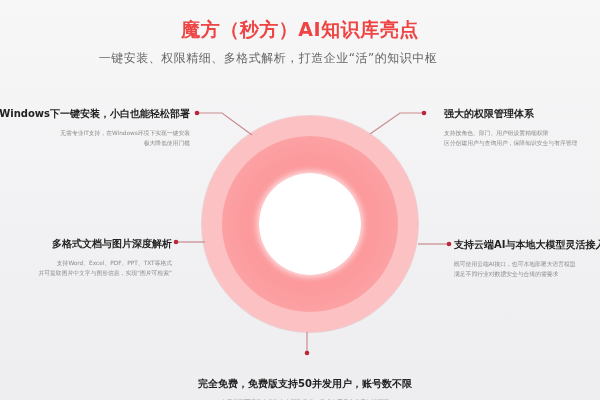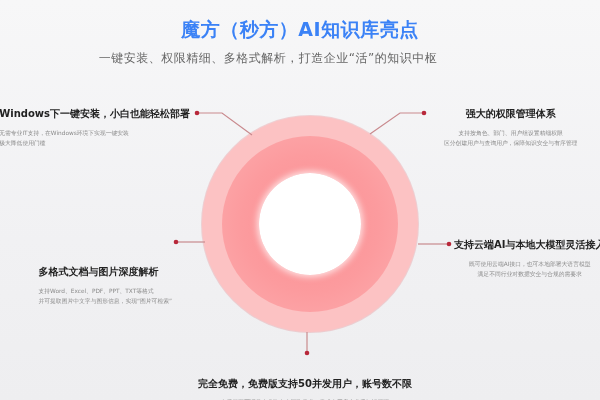--- a/index.html
+++ b/index.html
@@ -5,21 +5,21 @@
   * { margin: 0; padding: 0; box-sizing: border-box; }
   html, body { width: 600px; height: 400px; overflow: hidden; }
   body {
     background: linear-gradient(180deg, #f7f7f8 0%, #f1f1f3 60%, #eeeef0 100%);
     font-family: "DejaVu Sans", "Liberation Sans", sans-serif;
     position: relative;
     color: #222;
   }
   .title {
     position: absolute; top: 17px; left: 0; width: 600px;
-    text-align: center; font-size: 19px; font-weight: bold; color: #3b82f6;
+    text-align: center; font-size: 19px; font-weight: bold; color: #ef4444;
     letter-spacing: 0.5px;
   }
   .subtitle {
     position: absolute; top: 50px; left: 0; width: 536px;
     text-align: center; font-size: 12px; color: #666;
     letter-spacing: 0.5px;
   }
   .connectors { position: absolute; left: 0; top: 0; width: 600px; height: 400px; }
   .ring-outer {
     position: absolute; left: 202px; top: 116px; width: 216px; height: 216px;
@@ -34,22 +34,22 @@
   }
   .ring-inner {
     position: absolute; left: 259px; top: 173px; width: 102px; height: 102px;
     border-radius: 50%;
     background: radial-gradient(circle at 50% 50%, #ffffff 0%, #ffffff 80%, #fff2f2 100%);
     box-shadow: 0 0 6px 2px rgba(255,255,255,0.7);
   }
   .feature { position: absolute; }
   .feature .ft { font-size: 10px; font-weight: bold; color: #222; white-space: nowrap; }
   .feature .fd { font-size: 5.8px; color: #8a8a8a; line-height: 10px; margin-top: 7px; white-space: nowrap; }
-  .align-right { }
-  .align-left { text-align: center; }
+  .align-right { text-align: right; }
+  .align-left { text-align: left; }
   .align-center { text-align: center; }
 </style>
 </head>
 <body>
 
 <div class="title">魔方（秒方）AI知识库亮点</div>
 <div class="subtitle">一键安装、权限精细、多格式解析，打造企业“活”的知识中枢</div>
 
 <div class="ring-outer"></div>
 <div class="ring-mid"></div>
@@ -81,21 +81,21 @@
 </div>
 
 <div class="feature align-left" style="left:444px; top:107px;">
   <div class="ft">强大的权限管理体系</div>
   <div class="fd">
     <div>支持按角色、部门、用户组设置精细权限</div>
     <div>区分创建用户与查询用户，保障知识安全与有序管理</div>
   </div>
 </div>
 
-<div class="feature align-right" style="right:428px; top:237px;margin-top:28px;">
+<div class="feature align-right" style="right:428px; top:237px;">
   <div class="ft">多格式文档与图片深度解析</div>
   <div class="fd">
     <div>支持Word、Excel、PDF、PPT、TXT等格式</div>
     <div>并可提取图片中文字与图形信息，实现“图片可检索”</div>
   </div>
 </div>
 
 <div class="feature align-left" style="left:454px; top:238px;">
   <div class="ft">支持云端AI与本地大模型灵活接入</div>
   <div class="fd">

